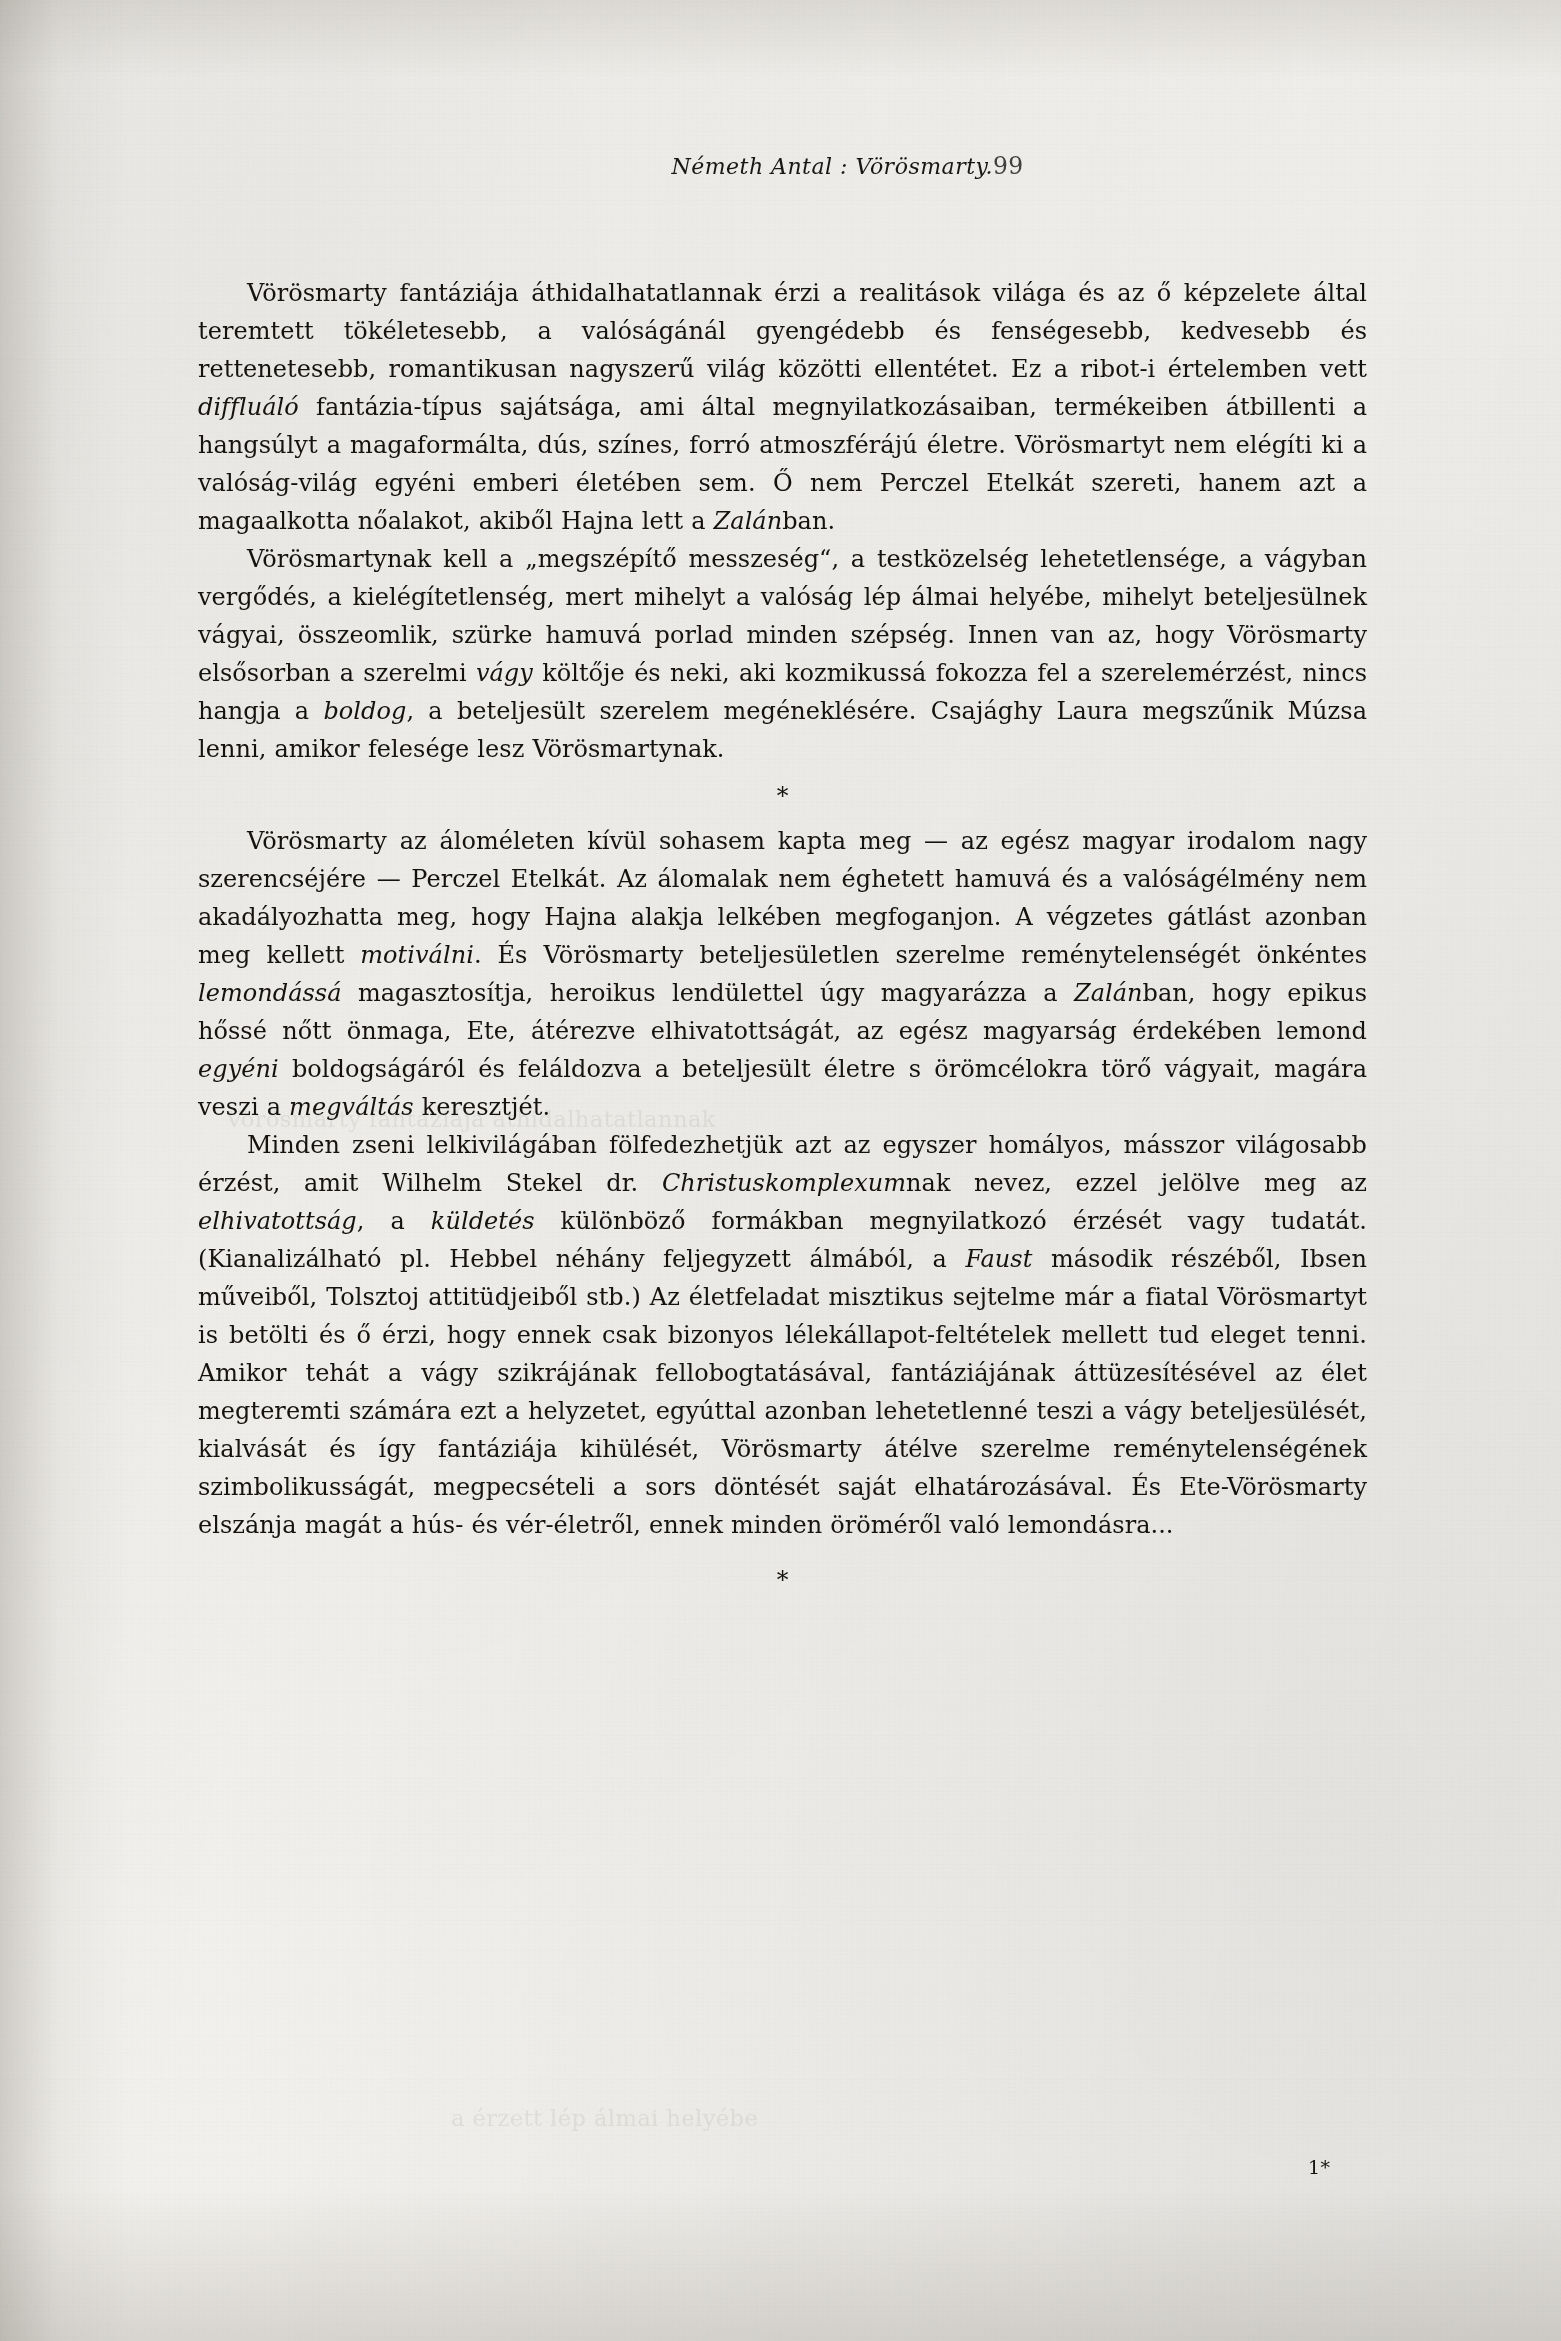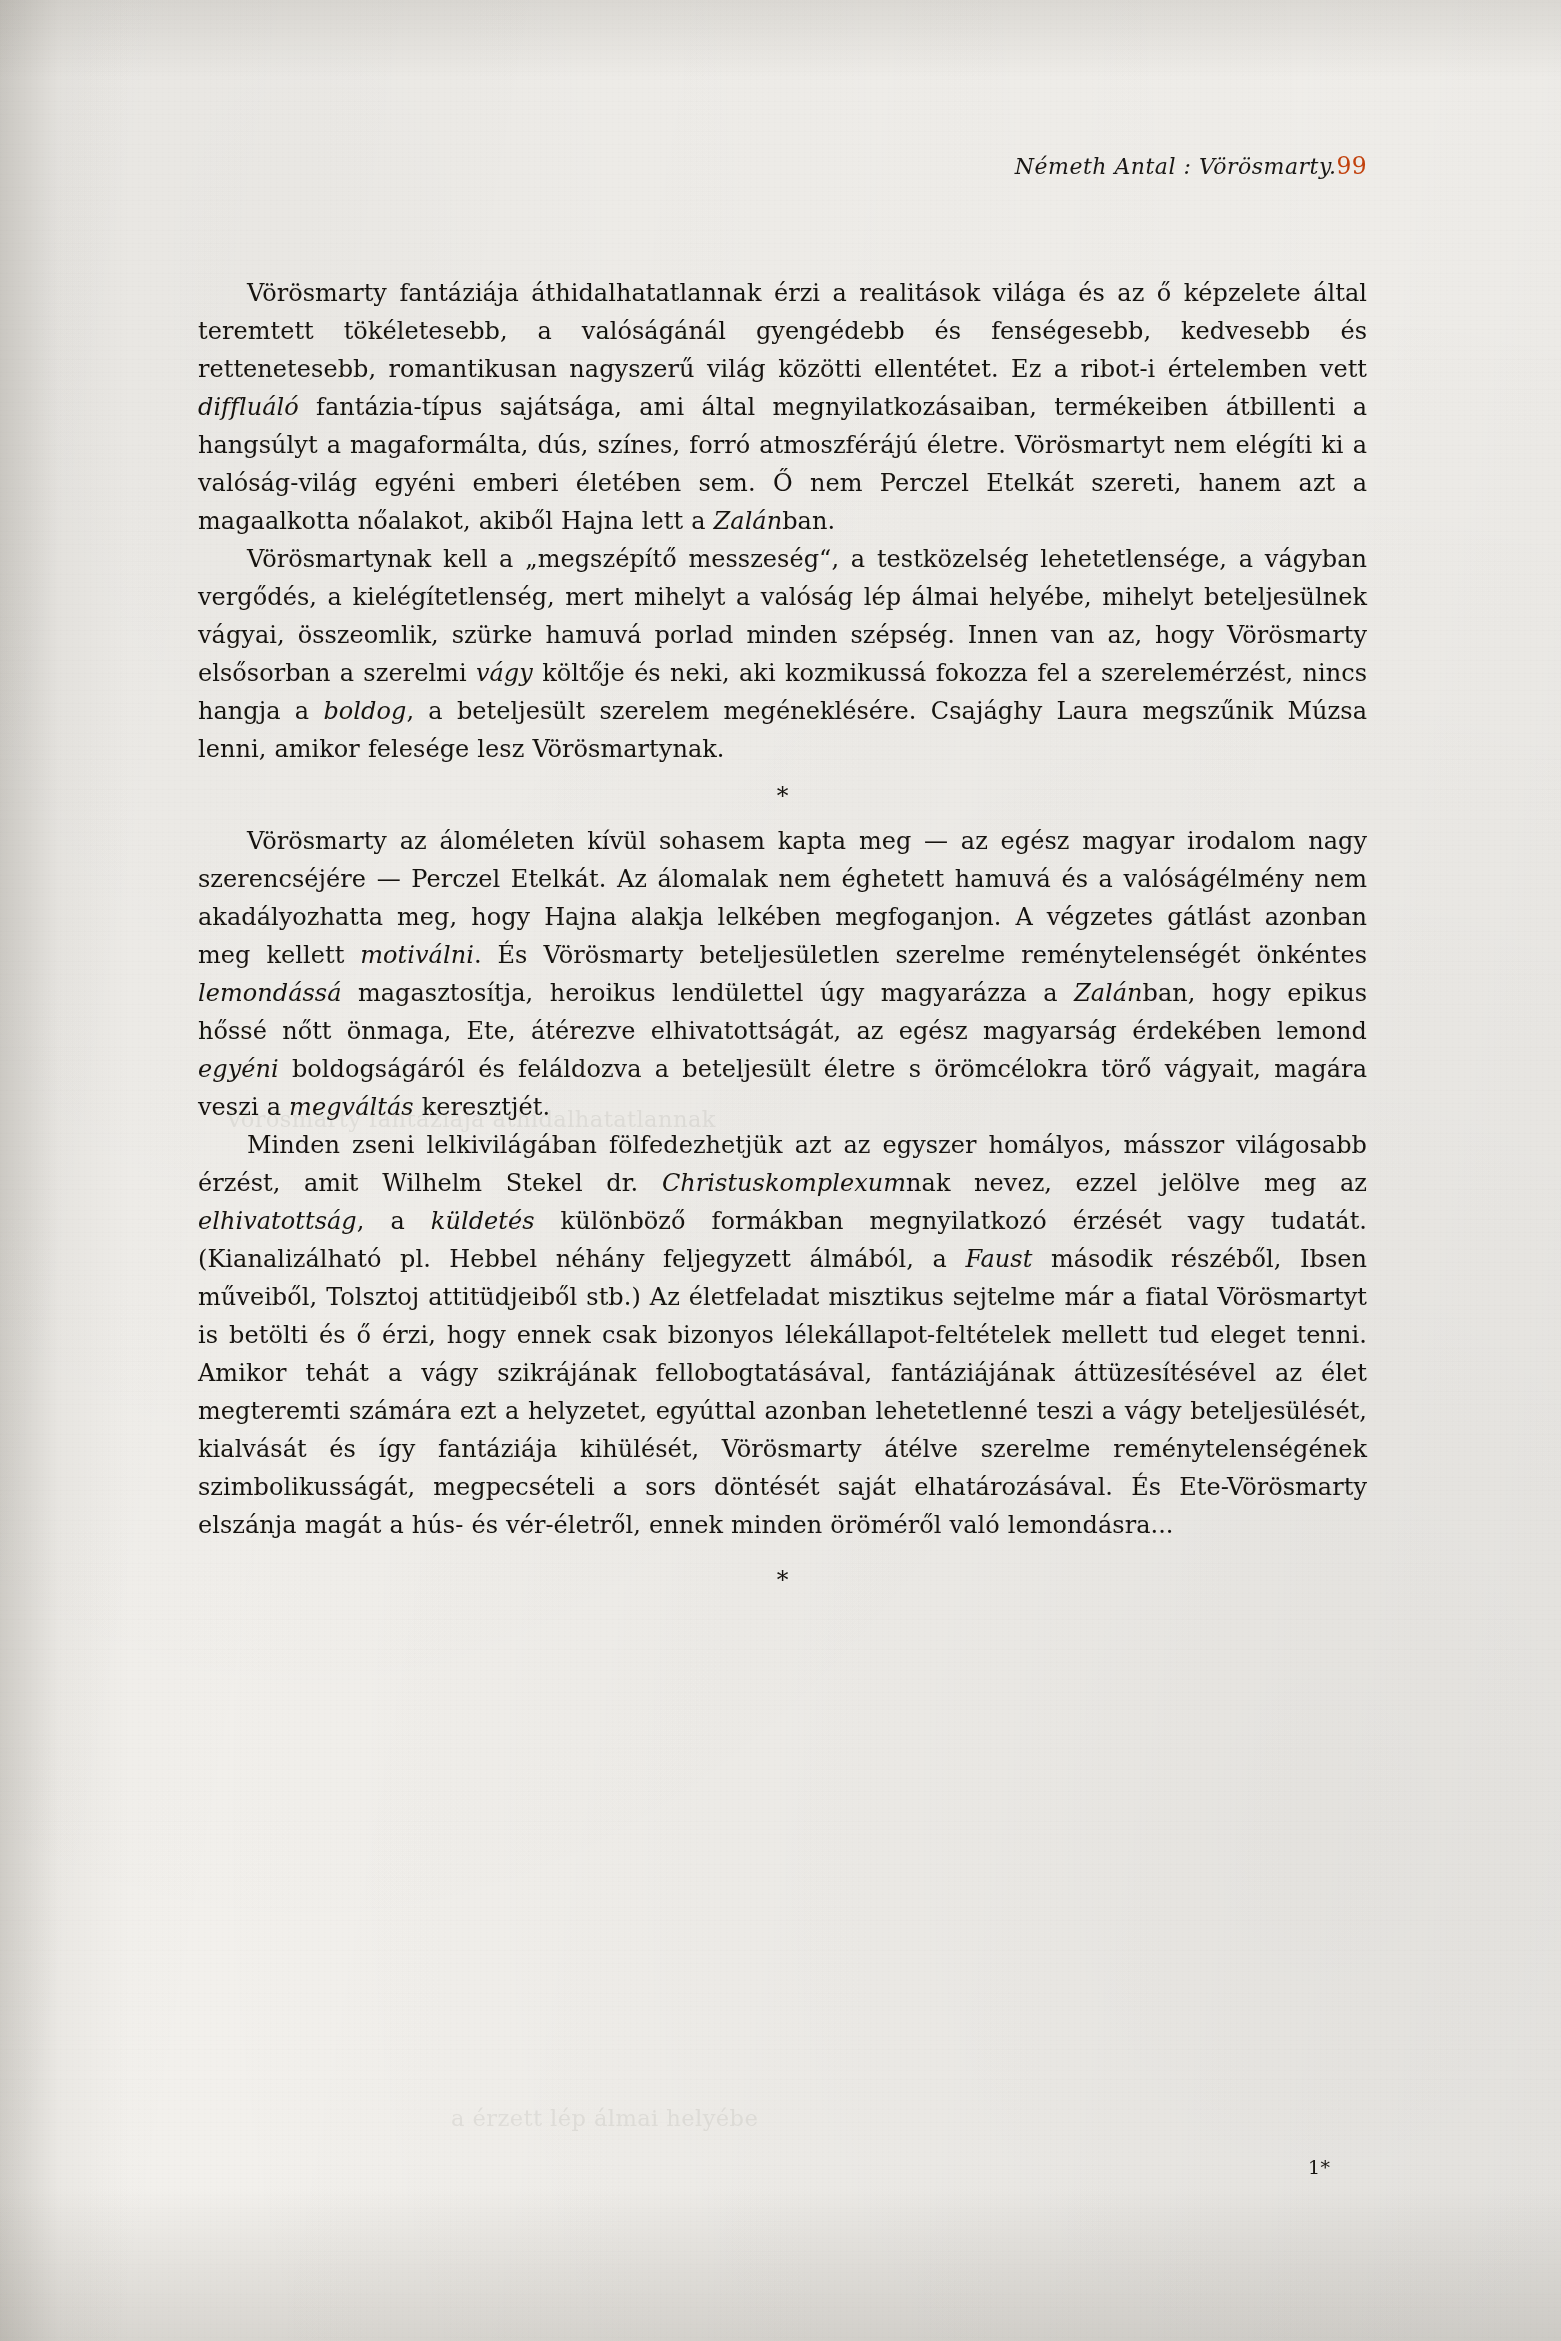--- a/index.html
+++ b/index.html
@@ -63,34 +63,34 @@
   .content {
     position: absolute;
     left: 198px;
     top: 152px;
     width: 1169px;
   }
 
   .running-head {
     display: flex;
     align-items: baseline;
-    justify-content: flex-end;
+    justify-content: center;
     width: 100%;
     margin-bottom: 94px;
   }
   .rh-title {
     font-style: italic;
     font-size: 22px;
     letter-spacing: 0.5px;
     color: #191715;
     margin-left: 130px;
   }
   .rh-page {
     font-size: 23.4px;
-    color: #c2410c;
+    color: #404040;
     letter-spacing: 0.4px;
   }
 
   .body-text {
     font-size: 24px;
     line-height: 38px;
     text-align: justify;
     color: #16130f;
     letter-spacing: 0.04px;
     word-spacing: 0.4px;

